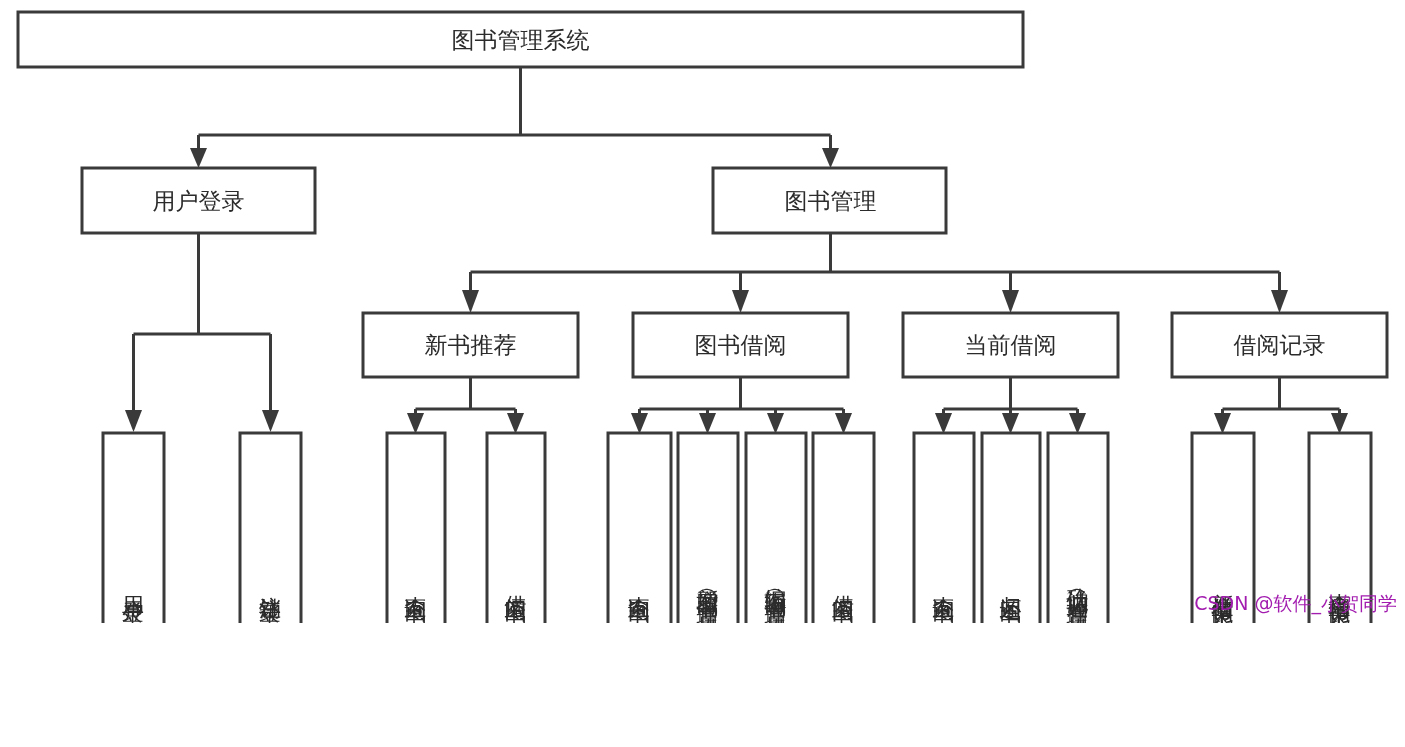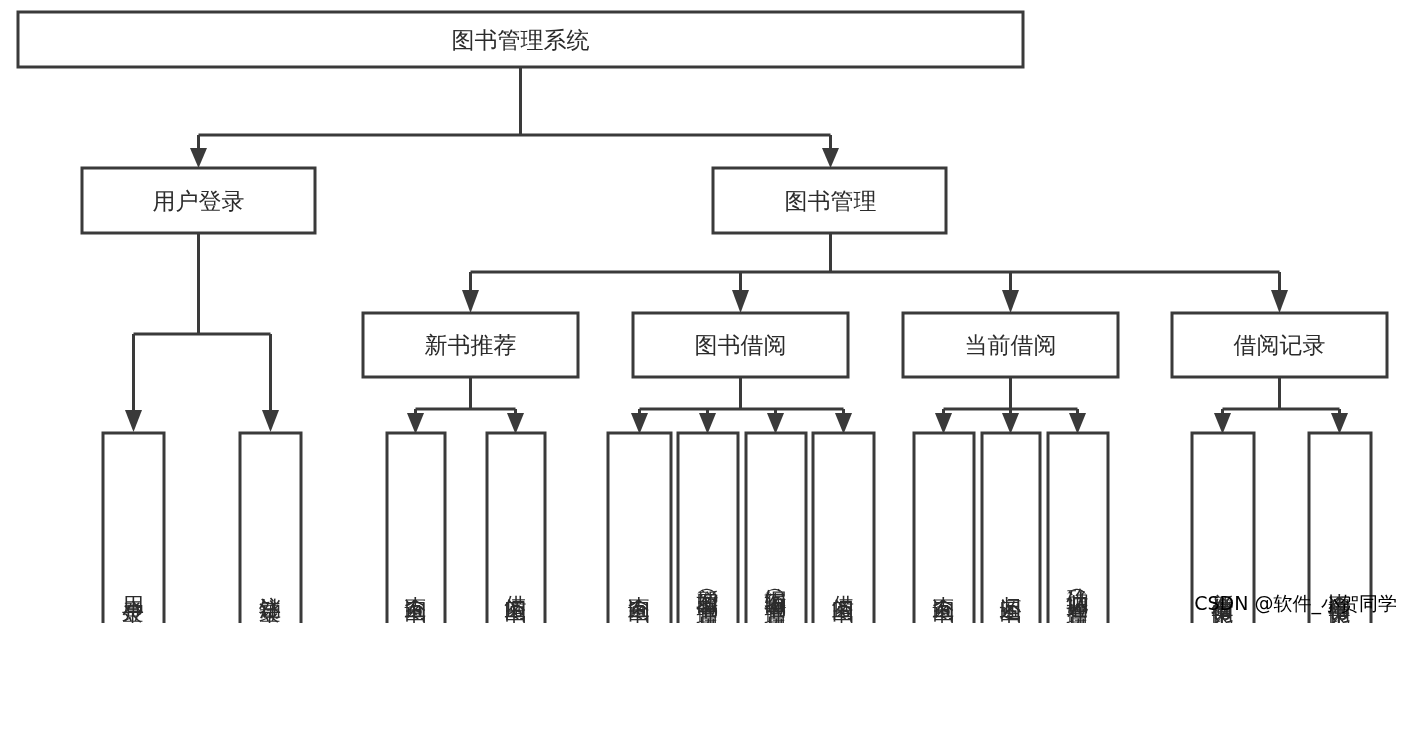--- a/index.html
+++ b/index.html
@@ -63,21 +63,21 @@
     color: #2b2b2b;
     white-space: nowrap;
     text-align: center;
   }
   .watermark {
     position: absolute;
     right: 8px;
     bottom: 6px;
     font-family: "DejaVu Sans", "Liberation Sans", sans-serif;
     font-size: 19px;
-    color: #000000;
+    color: #a21caf;
     white-space: nowrap;
     pointer-events: none;
     padding-left: 47px;
   }
 </style>
 </head>
 <body>
 
 <div id="diagram-root">
 

